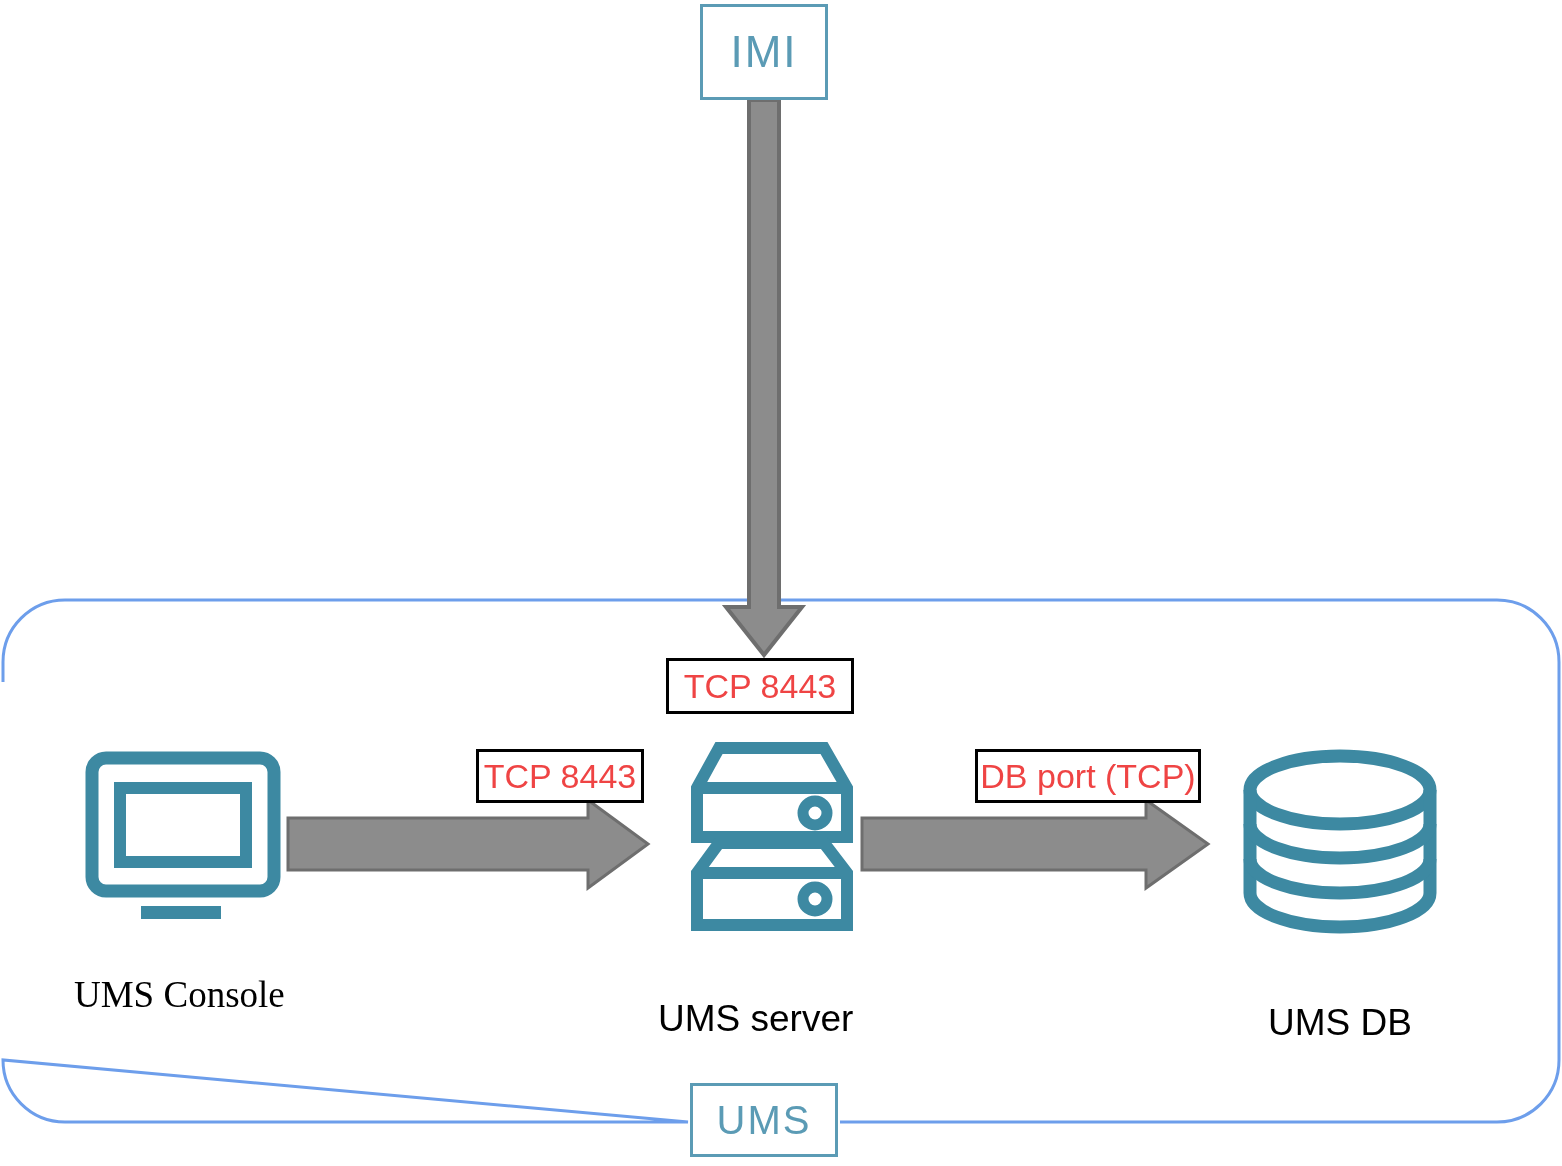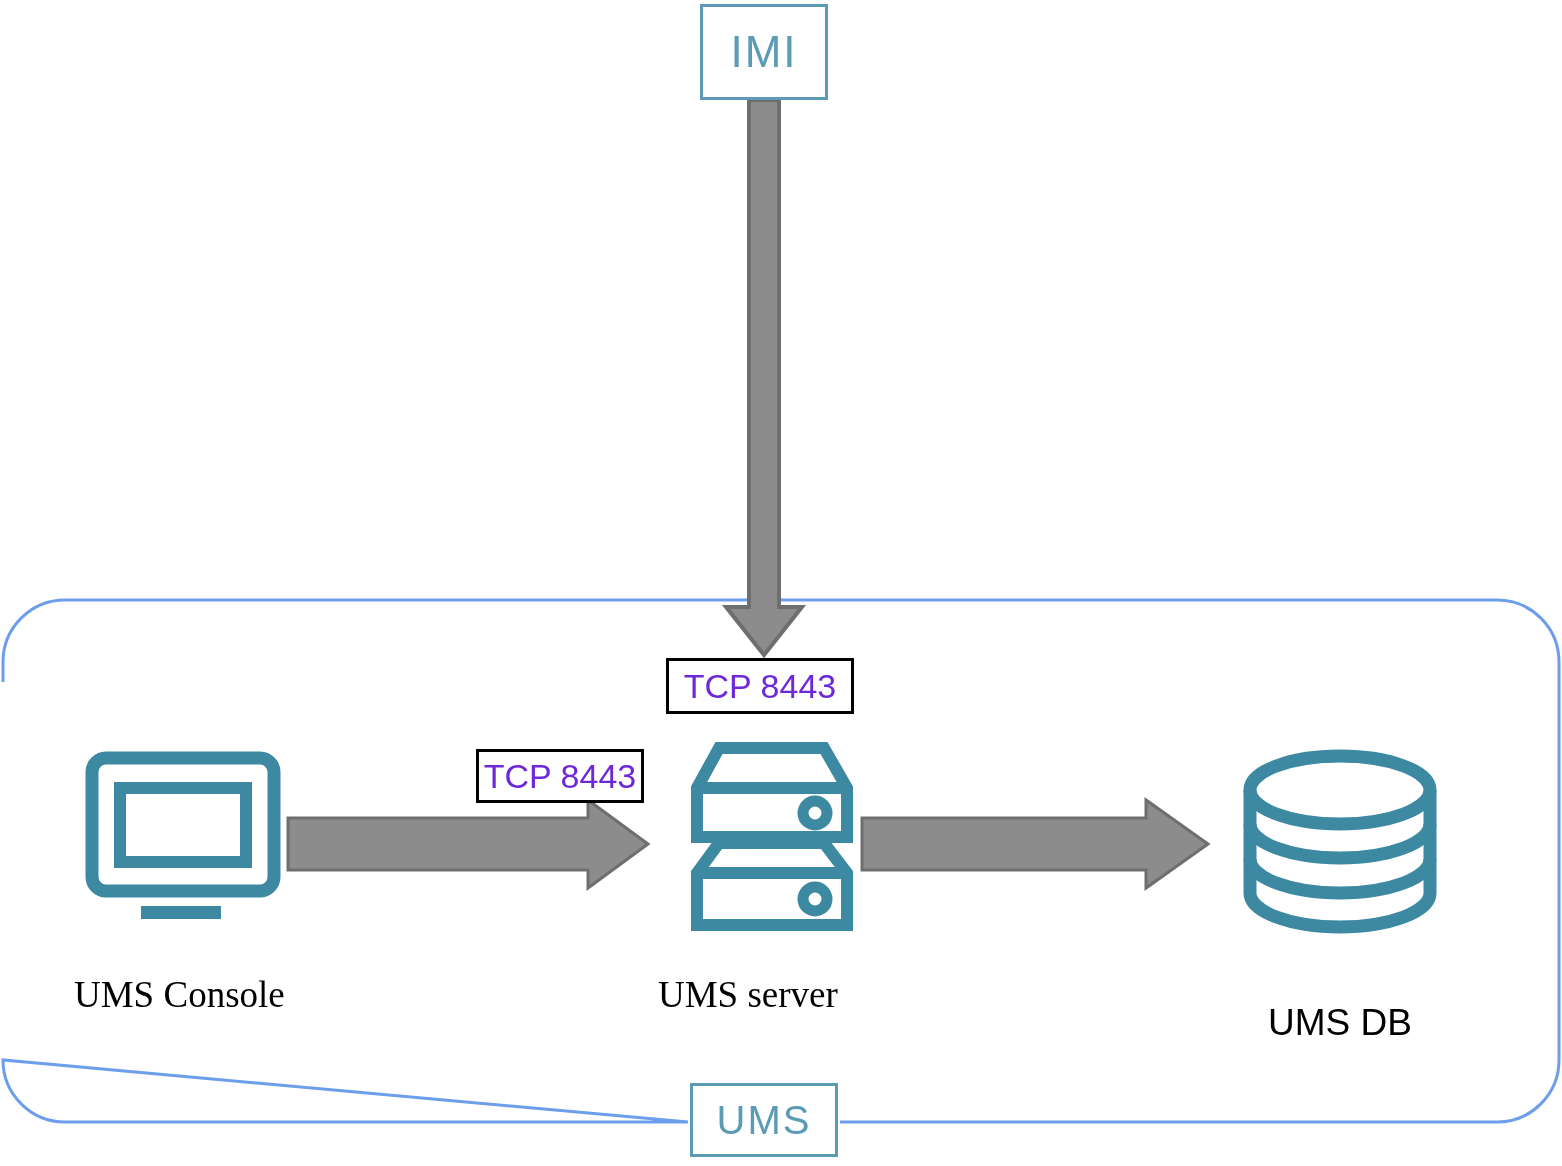--- a/index.html
+++ b/index.html
@@ -33,21 +33,21 @@
     color: #000000;
     white-space: nowrap;
     letter-spacing: 0px;
     line-height: 1;
   }
   .port-label {
     position: absolute;
     box-sizing: border-box;
     background: #ffffff;
     border: 3px solid #000000;
-    color: #6d28d9;
+    color: #ef4444;
     font-family: "Liberation Sans", sans-serif;
     font-size: 34px;
     line-height: 1;
     display: flex;
     align-items: center;
     justify-content: center;
     white-space: nowrap;
   }
   .tag-box {
     position: absolute;
@@ -70,21 +70,21 @@
     font-size: 44px;
   }
   #ums-tag {
     left: 690px;
     top: 1083px;
     width: 148px;
     height: 74px;
     font-size: 40px;
   }
   #caption-console { left: 74px;  top: 976px; font-family: Liberation Serif, serif; }
-  #caption-server  { left: 658px; top: 976px; font-family: Liberation Serif, serif; }
+  #caption-server  { left: 658px; top: 1000px; }
   #caption-db      { left: 1268px;top: 976px; margin-top: 28px; }
 
   #label-vertical   { left: 666px;  top: 658px;  width: 188px; height: 56px; }
   #label-console    { left: 476px;  top: 749px;  width: 168px; height: 54px; }
   #label-dbport     { left: 975px;  top: 749px;  width: 226px; height: 54px; }
 </style>
 </head>
 <body>
 
 <div id="canvas">
@@ -186,20 +186,21 @@
   </svg>
 
   <div class="tag-box" id="ums-tag">UMS</div>
 
   <div class="tag-box" id="imi-tag">IMI</div>
 
   <div class="port-label" id="label-vertical">TCP 8443</div>
 
   <div class="port-label" id="label-console">TCP 8443</div>
 
+  <div class="port-label" id="label-dbport">DB port (TCP)</div>
 
   <div class="node-caption" id="caption-console">UMS Console</div>
 
   <div class="node-caption" id="caption-server">UMS server</div>
 
   <div class="node-caption" id="caption-db">UMS DB</div>
 
 </div>
 
 </body></html>

